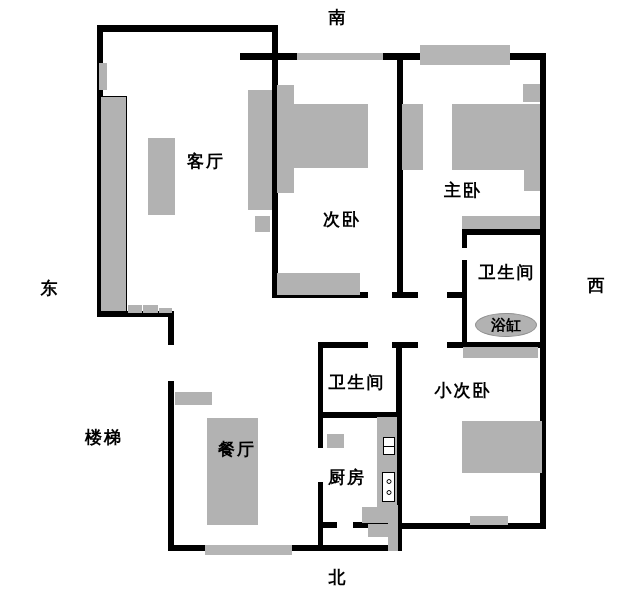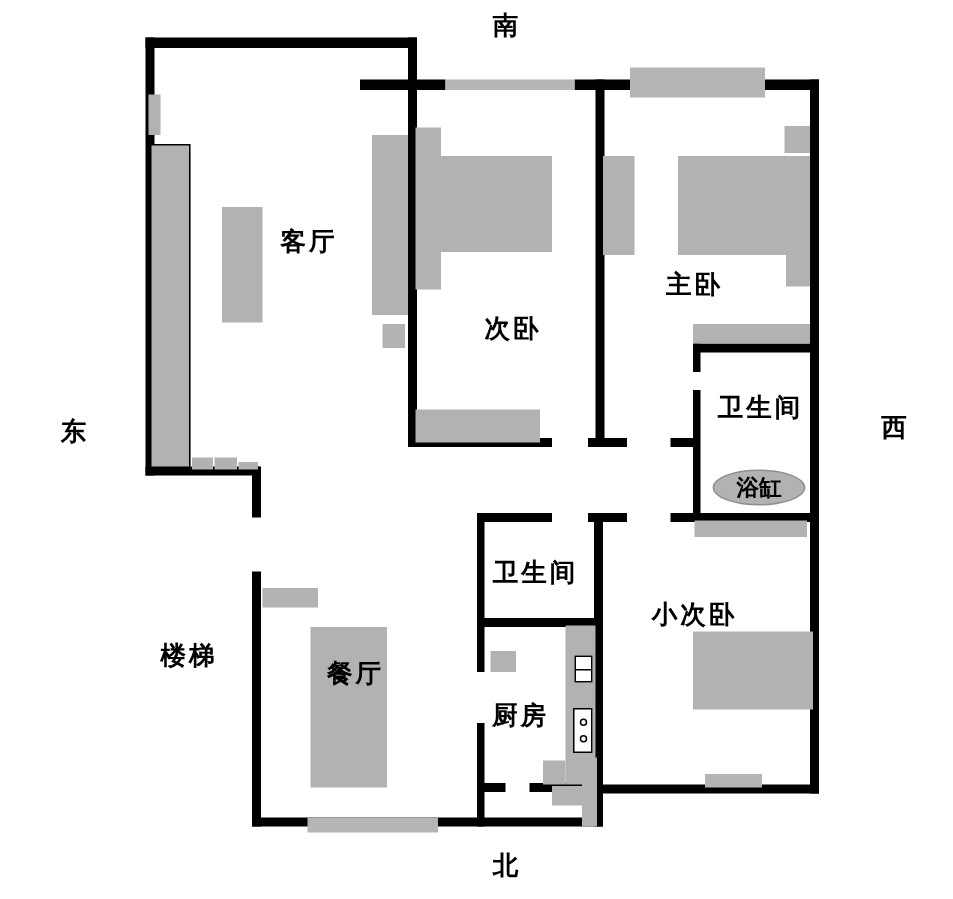--- a/index.html
+++ b/index.html
@@ -110,19 +110,19 @@
 
   <div class="lbl" style="left:338px;top:17px">南</div>
   <div class="lbl" style="left:338px;top:577px">北</div>
   <div class="lbl" style="left:50px;top:288px">东</div>
   <div class="lbl" style="left:597px;top:285px">西</div>
 
   <div class="lbl" style="left:206px;top:161px">客厅</div>
   <div class="lbl" style="left:342px;top:219px">次卧</div>
   <div class="lbl" style="left:463px;top:190px">主卧</div>
   <div class="lbl" style="left:507px;top:272px">卫生间</div>
-  <div class="lbl" style="left:463px;top:410px">小次卧</div>
+  <div class="lbl" style="left:463px;top:390px">小次卧</div>
   <div class="lbl" style="left:357px;top:382px">卫生间</div>
   <div class="lbl" style="left:347px;top:477px">厨房</div>
   <div class="lbl" style="left:237px;top:449px">餐厅</div>
-  <div class="lbl" style="left:126px;top:437px">楼梯</div>
+  <div class="lbl" style="left:104px;top:437px">楼梯</div>
 
 </div>
 
 </body></html>

